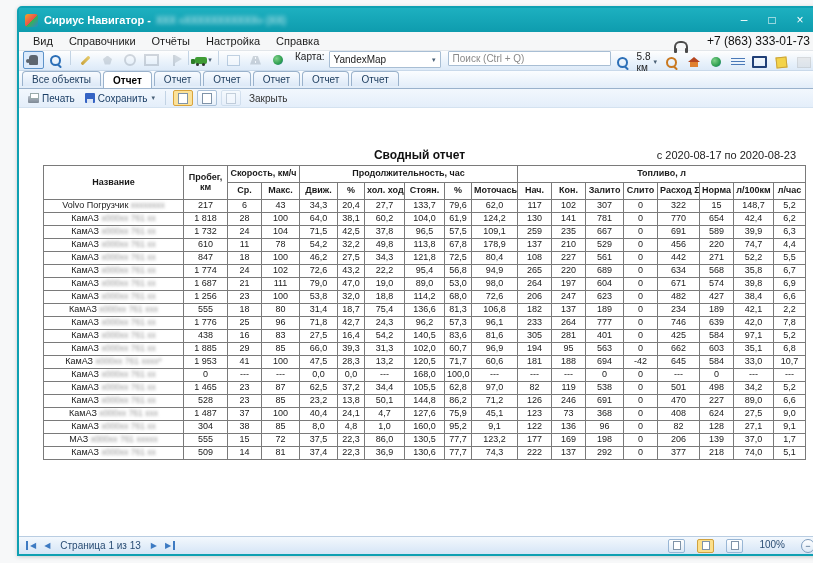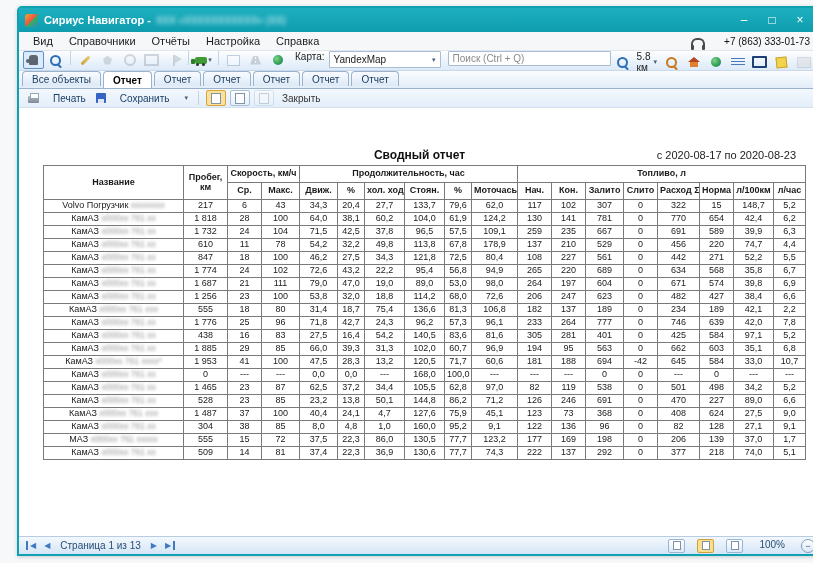--- a/index.html
+++ b/index.html
@@ -8,21 +8,21 @@
   
   .titlebar{height:24px;background:linear-gradient(#1db0c0,#0e9cae);display:flex;align-items:center;padding:0 6px;color:#fff;flex:none}
   .app-icon{width:13px;height:13px;border-radius:3px;background:linear-gradient(135deg,#f5a623 0%,#e8554d 50%,#3bb44a 50%,#2e86d1 100%);margin-right:6px;flex:none}
   .title{font-size:11px;font-weight:bold;white-space:nowrap}
   .title-redact{font-size:10px;color:rgba(255,255,255,.9);filter:blur(2.2px);margin-left:5px;white-space:nowrap}
   .win-controls{margin-left:auto;display:flex}
   .win-btn{width:28px;height:20px;display:flex;align-items:center;justify-content:center;font-size:12px;color:#fff;cursor:default}
   
   .menubar{height:18px;background:#f6f7f8;border-bottom:1px solid #e2e6ea;display:flex;align-items:center;font-size:11px;color:#1c1c1c;padding:0 6px;flex:none}
   .menu-item{padding:0 8px;height:100%;display:flex;align-items:center}
-  .phone-wrap{margin-left:auto;display:flex;align-items:flex-start;gap:19px;font-size:10px;color:#111;padding-right:4px}
+  .phone-wrap{margin-left:auto;display:flex;align-items:flex-end;gap:19px;font-size:12px;color:#111;padding-right:4px}
   .ic-headset{width:10px;height:7px;border:2px solid #4a4a4a;border-bottom:none;border-radius:6px 6px 0 0;position:relative;top:2px}
   .ic-headset::before,.ic-headset::after{content:"";position:absolute;bottom:-3px;width:3px;height:5px;background:#4a4a4a;border-radius:1px}
   .ic-headset::before{left:-2px}.ic-headset::after{right:-2px}
   
   .toolbar{height:19px;background:linear-gradient(#fefefe,#e9f2fb 60%,#ddeaf8);border-bottom:1px solid #c9d9ea;display:flex;align-items:flex-start;padding:0 4px;gap:1px;font-size:11px;flex:none}
   .tbtn{width:19px;height:16px;display:flex;align-items:center;justify-content:center;border:1px solid transparent;border-radius:2px;flex:none}
   .tbtn.pressed{border-color:#5e93c9;background:#dcebfc}
   .dis{opacity:.38}
   .tsep{width:1px;height:14px;background:#c2d3e4;margin:0 3px;flex:none}
   .caret{font-size:7px;color:#4a6076;margin-left:1px}
@@ -62,21 +62,21 @@
   .combo .caret{margin-left:auto}
   .search{width:222px;height:13px;border:1px solid #a8bed4;background:#fff;font-size:10px;padding:0 4px;border-radius:1px;margin-left:6px;color:#333}
   .search::placeholder{color:#8a8a8a}
   .right-tools{margin-left:auto;display:flex;align-items:center;gap:1px;padding-right:2px}
   
   .tabbar{height:17px;background:linear-gradient(#fbfdff,#e2edf9);border-bottom:1px solid #9ab2cc;display:flex;align-items:flex-start;padding:0 3px;flex:none}
   .tab{height:14px;padding:0 9px;font-size:10px;color:#1a3a5c;display:flex;align-items:center;border:1px solid #9ab2cc;border-bottom:none;border-radius:4px 4px 0 0;background:linear-gradient(#f8fbff,#dde9f7);margin-right:2px;white-space:nowrap}
   .tab.active{background:#fff;font-weight:bold;color:#000;height:16px;position:relative;z-index:2}
   
   .reportbar{height:18px;background:linear-gradient(#f2f7fd,#e4eefa);border-bottom:1px solid #d4e2f0;display:flex;align-items:center;font-size:10px;color:#1c3f66;padding:0 6px;gap:4px;flex:none}
-  .rbtn{display:flex;align-items:center;gap:14px;padding:0 3px;height:15px}
+  .rbtn{display:flex;align-items:center;gap:3px;padding:0 3px;height:15px}
   .toggle{width:18px;height:14px;border:1px solid #a9c0d8;border-radius:2px;background:linear-gradient(#fff,#e7f0fa);display:flex;align-items:center;justify-content:center}
   .toggle.on{background:#fbe29a;border-color:#d9a43c}
   .tg-inner{width:8px;height:9px;background:#fff;border:1px solid #7f93a8}
   .close-label{margin-left:4px;color:#333}
   
   .content{flex:1;background:#fff;position:relative;overflow:hidden}
   .report-head{position:relative;margin:40px 24px 3px 24px;height:14px}
   .report-title{position:absolute;left:0;right:0;text-align:center;font-weight:bold;font-size:12px;color:#111}
   .report-period{position:absolute;right:0;top:1px;font-size:11px;color:#222}
   table.report{border-collapse:collapse;table-layout:fixed;width:762px;margin:2px 24px;font-size:9px;color:#1a1a1a}

